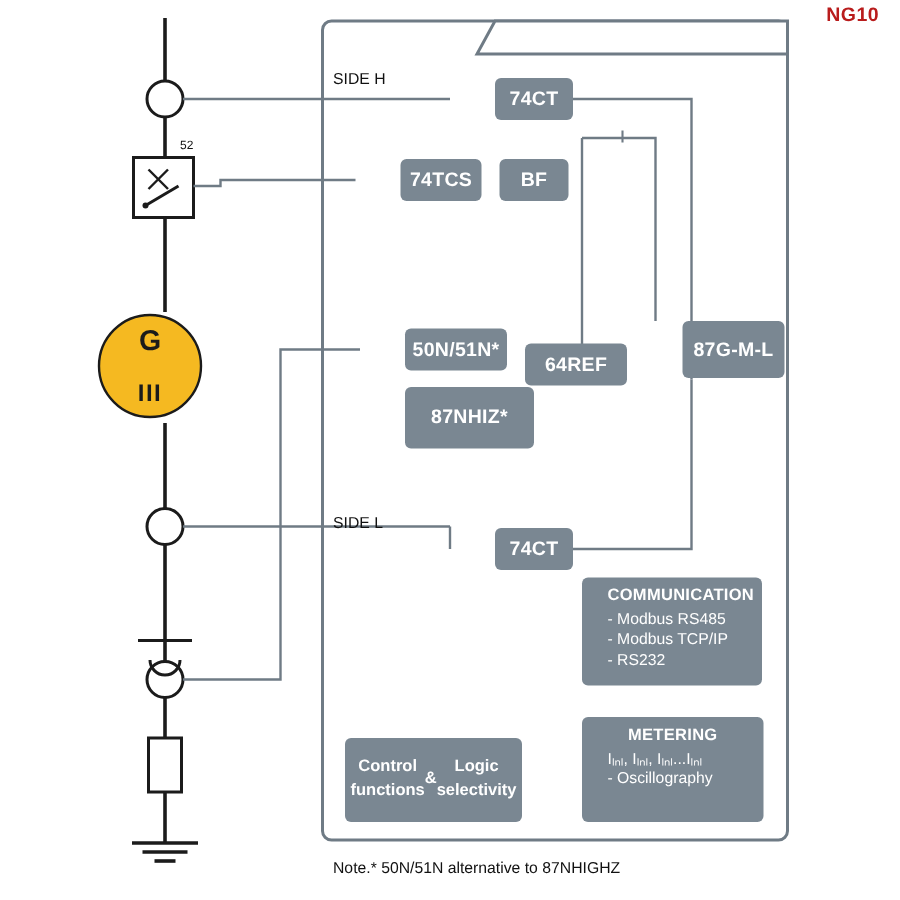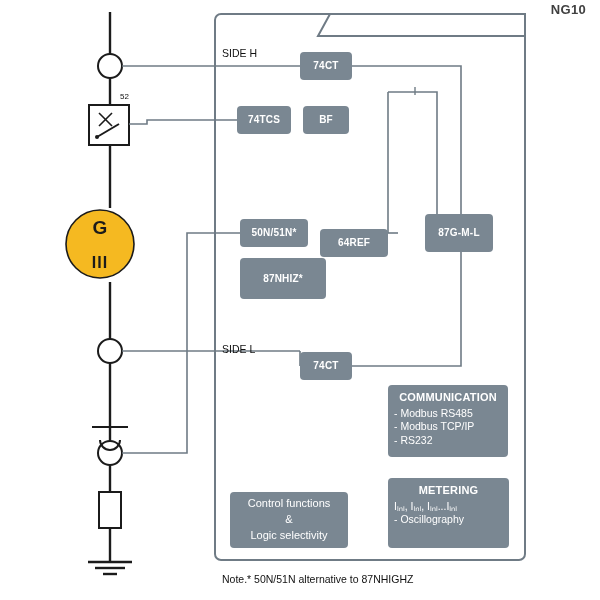--- a/index.html
+++ b/index.html
@@ -25,71 +25,72 @@
     height: 600px;
   }
   .blk {
     position: absolute;
     background: #7a8792;
     color: #ffffff;
     border-radius: 4px;
     display: flex;
     align-items: center;
     justify-content: center;
-    font-size: 10px;
+    font-size: 13px;
     font-weight: bold;
     text-align: center;
     line-height: 1.15;
     box-sizing: border-box;
     letter-spacing: 0.2px;
+    margin-left: 30px;
   }
   .panel {
     position: absolute;
     background: #7a8792;
     color: #ffffff;
     border-radius: 4px;
     box-sizing: border-box;
-    padding: 5px 6px;
+    padding: 5px 17px;
     font-size: 10.5px;
     line-height: 1.32;
   }
   .panel .ttl {
     text-align: center;
     font-weight: bold;
     font-size: 11px;
     margin-bottom: 2px;
     letter-spacing: 0.2px;
   }
   .panel .ln {
     white-space: nowrap;
   }
   .center-panel {
     text-align: center;
-    font-weight: normal;
+    font-weight: bold;
     font-size: 11px;
     display: flex;
-    flex-direction: column;
+    flex-direction: row;
     align-items: center;
     justify-content: center;
     line-height: 1.45;
   }
   .lbl {
     position: absolute;
     font-size: 10.5px;
     color: #111111;
     white-space: nowrap;
   }
   .lbl.small {
     font-size: 8px;
   }
   .title-ng {
     position: absolute;
     right: 14px;
     top: 2px;
-    color: #404040;
+    color: #b91c1c;
     font-weight: bold;
     font-size: 13px;
     letter-spacing: 0.3px;
   }
   .title-pr {
     position: absolute;
     right: 14px;
     top: 17px;
     color: #1b3a6b;
     font-weight: bold;

